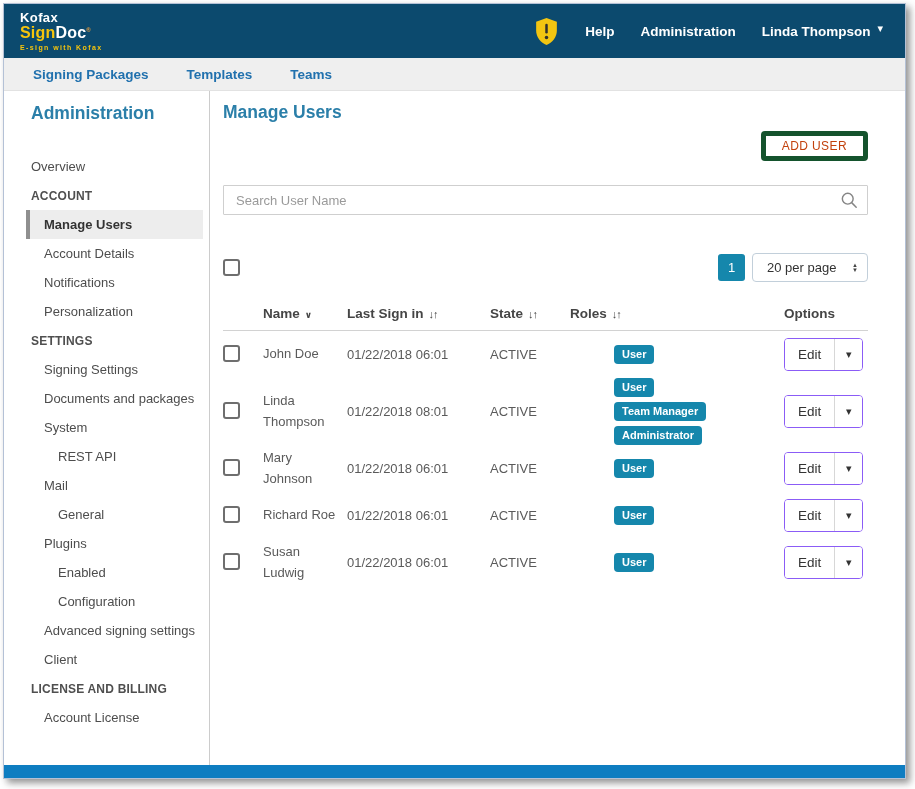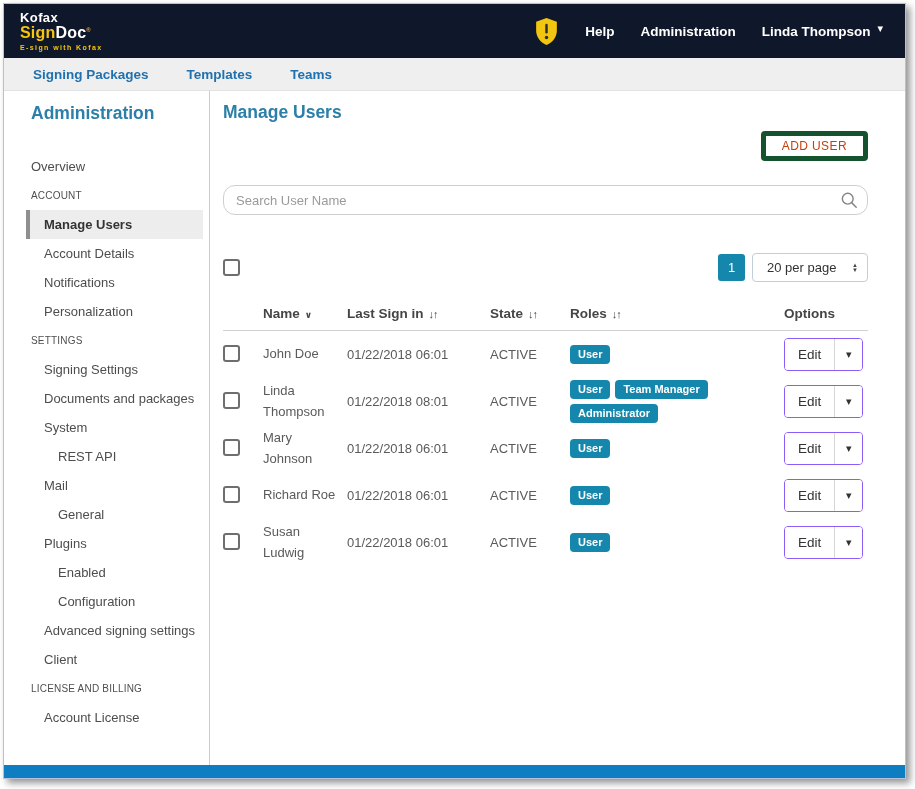--- a/index.html
+++ b/index.html
@@ -3,21 +3,21 @@
 <meta charset="utf-8">
 <style>
   * { box-sizing: border-box; margin: 0; padding: 0; }
   html, body { width: 915px; height: 789px; background: #ffffff;
     font-family: "Liberation Sans", "DejaVu Sans", sans-serif; overflow: hidden; }
   .window { position: absolute; left: 3px; top: 3px; width: 903px; height: 776px;
     border: 1px solid #b4c1d6; background: #fff; overflow: hidden;
     box-shadow: 4px 4px 7px rgba(60,60,60,.55); display: flex; flex-direction: column; }
 
   
-  .hdr { height: 54px; background: #0f172a; display: flex; align-items: center;
+  .hdr { height: 54px; background: #0c4a6e; display: flex; align-items: center;
     padding: 0 22px 0 16px; flex: 0 0 auto; }
   .logo { line-height: 1; cursor: default; }
   .logo .l1 { color: #fff; font-weight: bold; font-size: 13px; letter-spacing: .4px; }
   .logo .l2 { font-weight: bold; font-size: 16px; letter-spacing: .2px; margin-top: 1px; }
   .logo .l2 .y { color: #f7c50c; }
   .logo .l2 .w { color: #fff; }
   .logo .l2 .rm { color: #f0a03c; font-size: 6px; vertical-align: super; }
   .logo .l3 { color: #f7c50c; font-size: 7px; letter-spacing: 1.4px; margin-top: 3px; font-weight: bold; }
   .hdr-right { margin-left: auto; display: flex; align-items: center; gap: 26px; }
   .hdr-link { color: #fff; font-weight: bold; font-size: 13.5px; cursor: pointer; white-space: nowrap; }
@@ -33,33 +33,33 @@
   
   .body { flex: 1 1 auto; display: flex; overflow: hidden; background: #fff; }
 
   
   .sidebar { width: 206px; flex: 0 0 auto; border-right: 1px solid #cccccc; overflow: hidden; }
   .sb-title { color: #2b7fa9; font-size: 17.5px; font-weight: bold; padding: 12px 0 9px 27px; line-height: 1.2; }
   .sb-menu { list-style: none; margin-top: 19px; }
   .sb-item { font-size: 13px; color: #4d4d4d; padding: 7px 4px 7px 27px; line-height: 15px; cursor: pointer; }
   .sb-item.lvl1 { padding-left: 40px; }
   .sb-item.lvl2 { padding-left: 54px; }
-  .sb-section { font-size: 10px; font-weight: normal; color: #4f4f4f; padding: 8px 4px 7px 27px; line-height: 14px; letter-spacing: .2px; cursor: default; }
+  .sb-section { font-size: 12px; font-weight: bold; color: #4f4f4f; padding: 8px 4px 7px 27px; line-height: 14px; letter-spacing: .2px; cursor: default; }
   .sb-item.selected { background: #ededed; border-left: 4px solid #8f8f8f;
     margin-left: 22px; margin-right: 6px; padding-left: 14px; font-weight: bold; color: #333; }
 
   
   .main { flex: 1 1 auto; padding: 10px 37px 0 13px; overflow: hidden; }
   .page-title { color: #2b7fa9; font-size: 17.5px; font-weight: bold; line-height: 22px; }
   .add-row { display: flex; justify-content: flex-end; margin-top: 8px; }
   .btn-add { border: 5px solid #14532d; background: #fff; border-radius: 4px; height: 30px;
     padding: 0 16px; font-size: 12px; color: #c2410c; letter-spacing: .4px; cursor: pointer;
     font-family: inherit; }
   .search-wrap { position: relative; margin-top: 24px; }
-  .search-input { width: 100%; height: 30px; border: 1px solid #cfcfcf; border-radius: 12px;
+  .search-input { width: 100%; height: 30px; border: 1px solid #cfcfcf; border-radius: 1px;
     padding: 0 36px 0 12px; font-size: 13px; color: #333; font-family: inherit; outline: none; }
   .search-input::placeholder { color: #9a9a9a; }
   .search-icon { position: absolute; right: 10px; top: 6px; cursor: pointer; }
 
   .controls { display: flex; align-items: center; margin-top: 38px; }
   .checkbox { width: 17px; height: 17px; border: 2px solid #6e6e6e; border-radius: 3px;
     background: #fff; display: inline-block; cursor: pointer; }
   .controls-right { margin-left: auto; display: flex; align-items: center; gap: 7px; }
   .page-btn { width: 27px; height: 27px; background: #1587ac; color: #fff; border: none;
     border-radius: 3px; font-size: 13px; display: flex; align-items: center; justify-content: center;
@@ -76,21 +76,21 @@
   .thead { padding-bottom: 9px; border-bottom: 1px solid #d2d2d2;
     font-weight: bold; font-size: 13.5px; color: #454545; }
   .th { display: flex; align-items: center; gap: 5px; cursor: pointer; }
   .sort-single { font-size: 9px; color: #454545; position: relative; top: 1px; }
   .sort-both { font-size: 11px; color: #454545; letter-spacing: -1px; font-weight: normal; }
   .trow { min-height: 47px; }
   .cell { font-size: 13px; color: #5a5a5a; }
   .cell.name { line-height: 1.55; padding-right: 10px; }
   .roles-cell { display: flex; flex-wrap: wrap; gap: 5px; }
   .badge { background: #1587ac; color: #fff; font-size: 11px; font-weight: bold;
-    padding: 4px 8px; border-radius: 4px; line-height: 1; white-space: nowrap; }
+    padding: 4px 8px; border-radius: 4px; line-height: 1; white-space: nowrap; margin-left: 44px; }
   .split-btn { display: inline-flex; border: 1px solid #8b5cf6; border-radius: 4px;
     overflow: hidden; background: #fff; height: 33px; }
   .btn-edit { border: none; border-right: 1px solid #d7d7d7; background: #fff; padding: 0 13px;
     font-size: 13.5px; color: #333; cursor: pointer; font-family: inherit; }
   .btn-caret { border: none; background: #fff; width: 27px; display: flex; align-items: center;
     justify-content: center; cursor: pointer; }
   .btn-caret span { font-size: 11px; color: #333; line-height: 1; }
 
   
   .footer { height: 13px; background: #0e7dc1; flex: 0 0 auto; }

